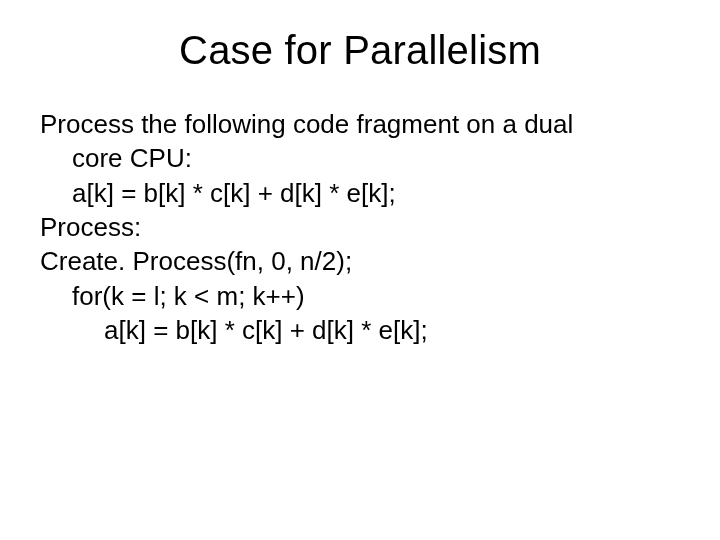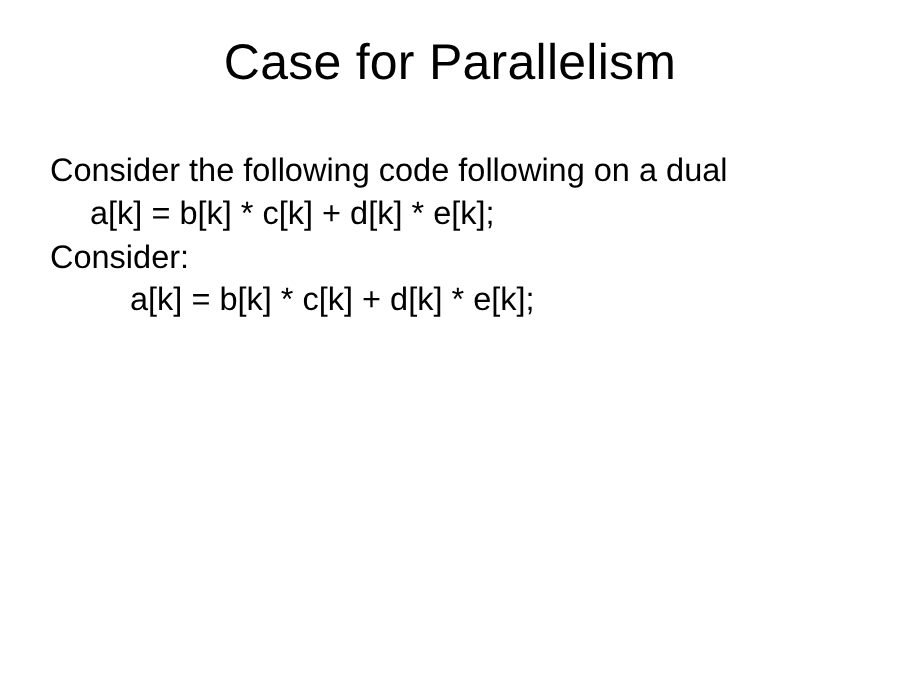--- a/index.html
+++ b/index.html
@@ -15,37 +15,40 @@
   .slide {
     box-sizing: border-box;
     width: 720px;
     height: 540px;
     padding: 18px 40px 30px 40px;
   }
   .title {
     text-align: center;
     font-size: 40px;
     font-weight: 400;
-    margin: 10px 0 46px 0;
+    margin: 10px 0 34px 0;
     letter-spacing: 0.2px;
   }
   .body {
     font-size: 26px;
     line-height: 1.32;
   }
   .body p {
     margin: 0;
   }
   .indent1 { padding-left: 32px; }
   .indent2 { padding-left: 64px; }
 </style>
 </head>
 <body>
 
 <div class="slide">
   <h1 class="title">Case for Parallelism</h1>
   <div class="body">
-    <p>Consider the following code following on a dual</p>
+    <p>Process the following code fragment on a dual</p>
+    <p class="indent1">core CPU:</p>
     <p class="indent1">a[k] = b[k] * c[k] + d[k] * e[k];</p>
-    <p>Consider:</p>
+    <p>Process:</p>
+    <p>Create. Process(fn, 0, n/2);</p>
+    <p class="indent1">for(k = l; k &lt; m; k++)</p>
     <p class="indent2">a[k] = b[k] * c[k] + d[k] * e[k];</p>
   </div>
 </div>
 
 </body></html>

